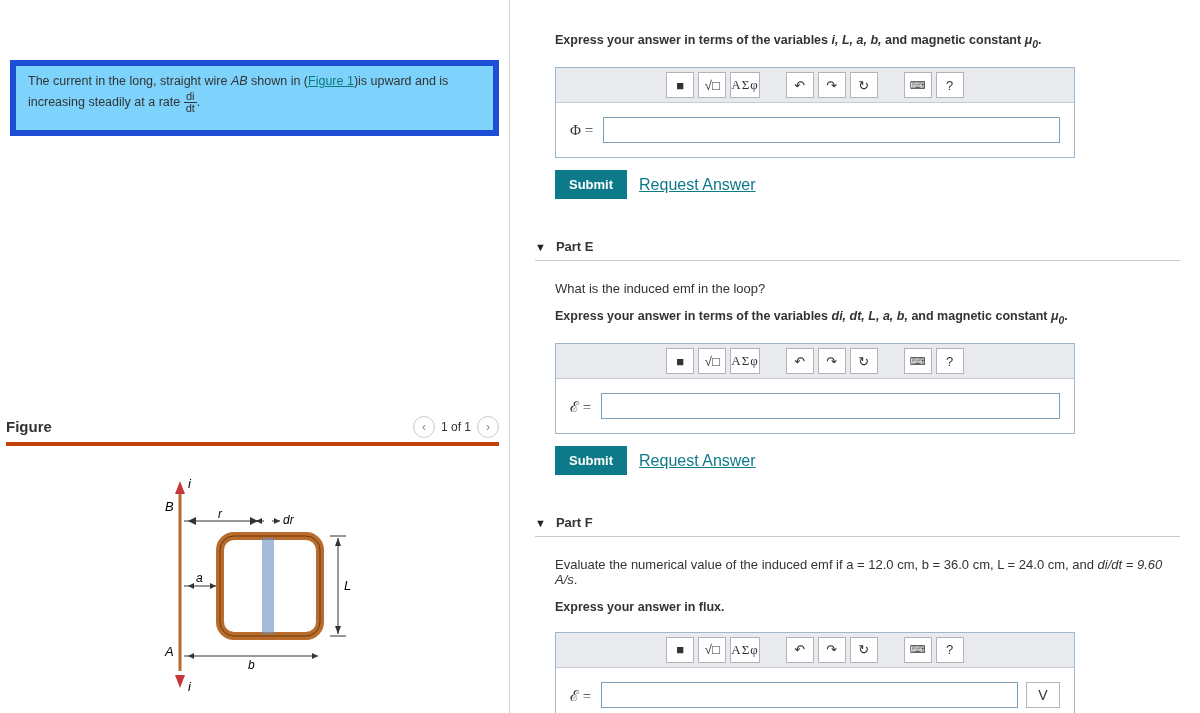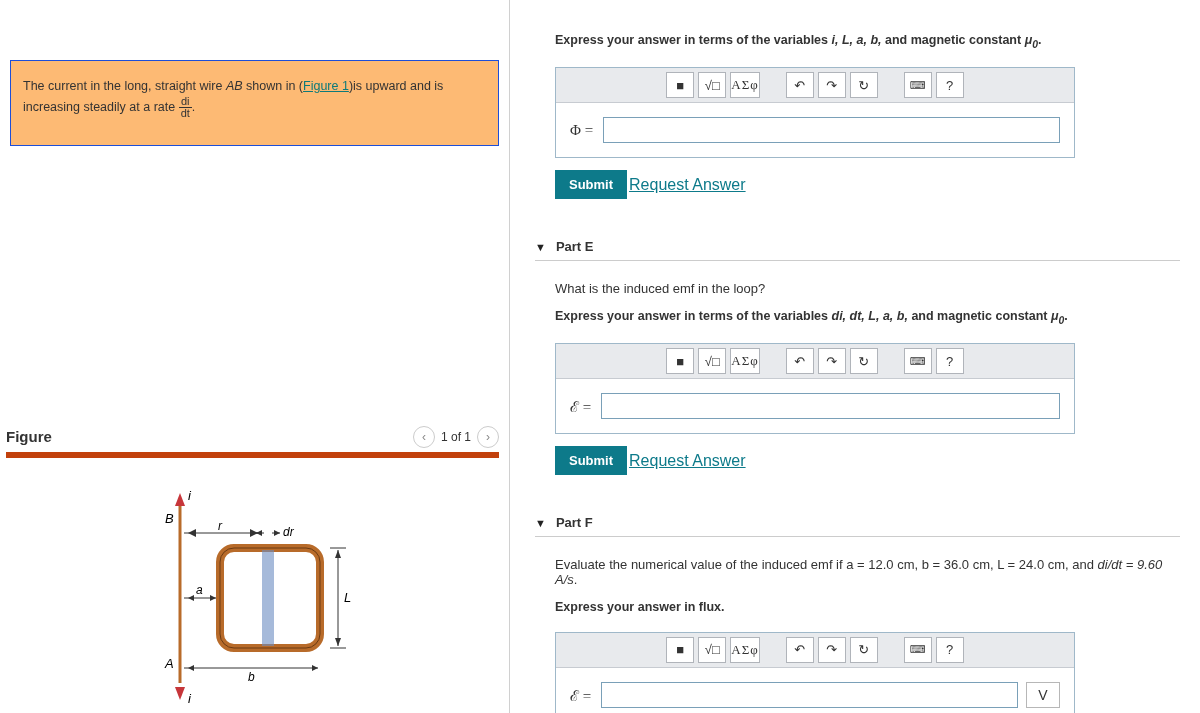--- a/index.html
+++ b/index.html
@@ -25,38 +25,38 @@
     height: 100%;
     position: relative;
   }
   .rightcol {
     flex: 1;
     padding: 0 10px 0 0;
     height: 100%;
     overflow: hidden;
   }
   .intro-box {
-    border: 1px solid #1d4ed8;
-    background: #fdba74;
+    border: 6px solid #1d4ed8;
+    background: #7dd3fc;
     margin: 60px 10px 0 10px;
-    padding: 16px 12px;
+    padding: 6px 12px;
     font-size: 12.5px;
     line-height: 1.5;
   }
   .intro-box a { color: #0d7a7a; text-decoration: underline; }
   .frac { display: inline-block; vertical-align: middle; text-align: center; font-size: 11px; line-height: 1; }
   .frac .num { display:block; border-bottom:1px solid #333; padding:0 2px;}
   .frac .den { display:block; padding:0 2px;}
   .italic { font-style: italic; }
   .figure-header {
     display: flex;
     align-items: center;
     justify-content: space-between;
     margin: 280px 10px 0 6px;
-    border-bottom: 6px solid #c2410c;
+    border-bottom: 4px solid #c2410c;
     padding-bottom:4px;
   }
   .figure-header h3 { margin:0; font-size:15px; font-weight:bold;}
   .figure-nav { display:flex; align-items:center; gap:6px; font-size:12px; color:#333;}
   .circ-btn {
     width:22px;height:22px;border:1px solid #ccc;border-radius:50%;
     display:flex;align-items:center;justify-content:center;color:#888;background:#fff;
   }
   .figure-img-wrap { text-align:center; margin-top:20px;}
   .figure-img-wrap svg { width:230px; height:230px;}
@@ -88,21 +88,21 @@
   .tbtn.kbd { font-size:11px;}
   .inputrow { display:flex; align-items:center; padding:14px 14px;}
   .lhs { font-family:"Times New Roman",serif; font-size:15px; margin-right:10px; white-space:nowrap;}
   .ansinput {
     border:1px solid #7aa0b8; height:26px; flex:1; padding:0 6px; font-size:14px;
   }
   .unitbox {
     border:1px solid #b7b7b7; height:26px; width:34px; margin-left:8px;
     display:flex;align-items:center;justify-content:center; font-size:14px;
   }
-  .subrow { margin-top:12px; display:flex; align-items:center; gap:2px;}
+  .subrow { margin-top:12px; display:flex; align-items:center; gap:12px;}
   .submitbtn {
     background:#0d7a8a;color:#fff;border:none;padding:7px 14px;font-size:13px;font-weight:bold;
   }
   .reqlink { color:#0d7a8a; text-decoration:underline; font-size:16px;}
   .part-header {
     display:flex;align-items:center;gap:10px;margin:30px 0 0 25px;
     font-weight:bold;font-size:13px;
     border-bottom:1px solid #ccc; padding-bottom:6px; width: calc(100% - 35px);
   }
   .part-header .tri { color:#222;font-size:11px;}

